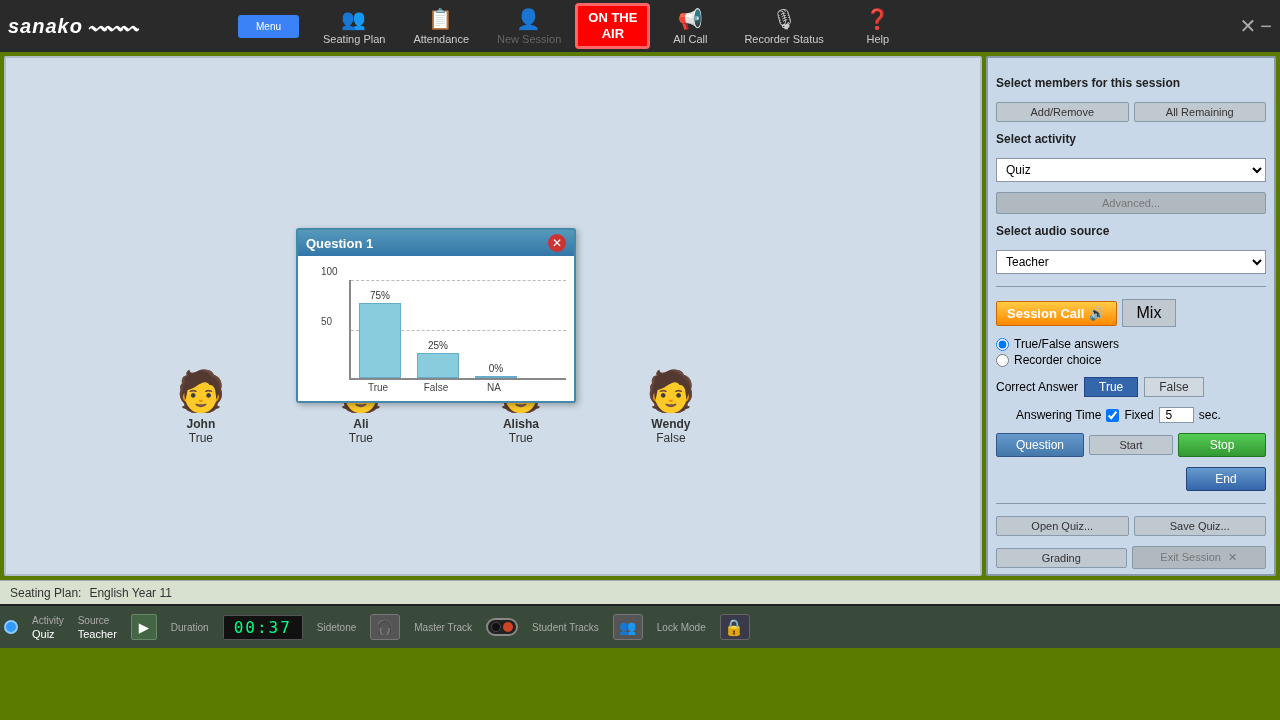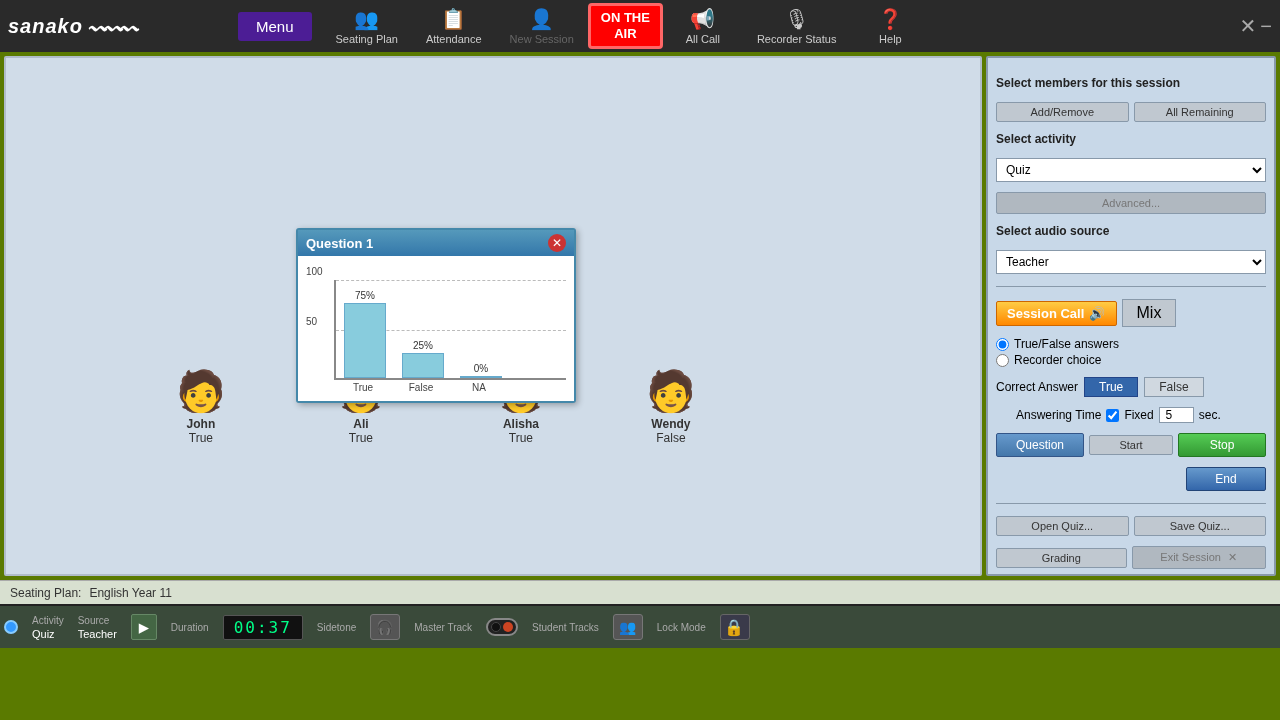--- a/index.html
+++ b/index.html
@@ -34,25 +34,25 @@
       display: block;
       letter-spacing: 2px;
       text-transform: uppercase;
     }
     .wave-icon {
       color: #fff;
       font-size: 18px;
       letter-spacing: -2px;
     }
     .menu-btn {
-      background: #4c1d95;
+      background: #3b82f6;
       color: white;
       border: none;
       padding: 6px 18px;
-      font-size: 15px;
+      font-size: 10px;
       cursor: pointer;
       border-radius: 3px;
       margin-right: 10px;
     }
     .nav-item {
       display: flex;
       flex-direction: column;
       align-items: center;
       color: #ccc;
       font-size: 11px;
@@ -476,21 +476,21 @@
       <span class="student-name">Wendy</span>
       <span class="student-answer">False</span>
     </div>
 
     <div id="chart-dialog">
       <div class="chart-title-bar">
         <span>Question 1</span>
         <button class="chart-close">✕</button>
       </div>
       <div class="chart-body">
-        <div style="position:relative; padding-top:16px;">
+        <div style="position:relative; padding-top:16px;margin-left:15px;">
 
           <div style="position:absolute; left:0; top:2px; font-size:10px; color:#444;">100</div>
           <div style="position:absolute; left:0; top:52px; font-size:10px; color:#444;">50</div>
 
           <div style="position:relative; margin-left:28px; height:100px; border-left:2px solid #888; border-bottom:2px solid #888; display:flex; align-items:flex-end; padding:0 8px; gap:16px;">
 
             <div style="position:absolute; top:0; left:0; right:0; border-top:1px dashed #bbb;"></div>
 
             <div style="position:absolute; top:50px; left:0; right:0; border-top:1px dashed #bbb;"></div>
 

